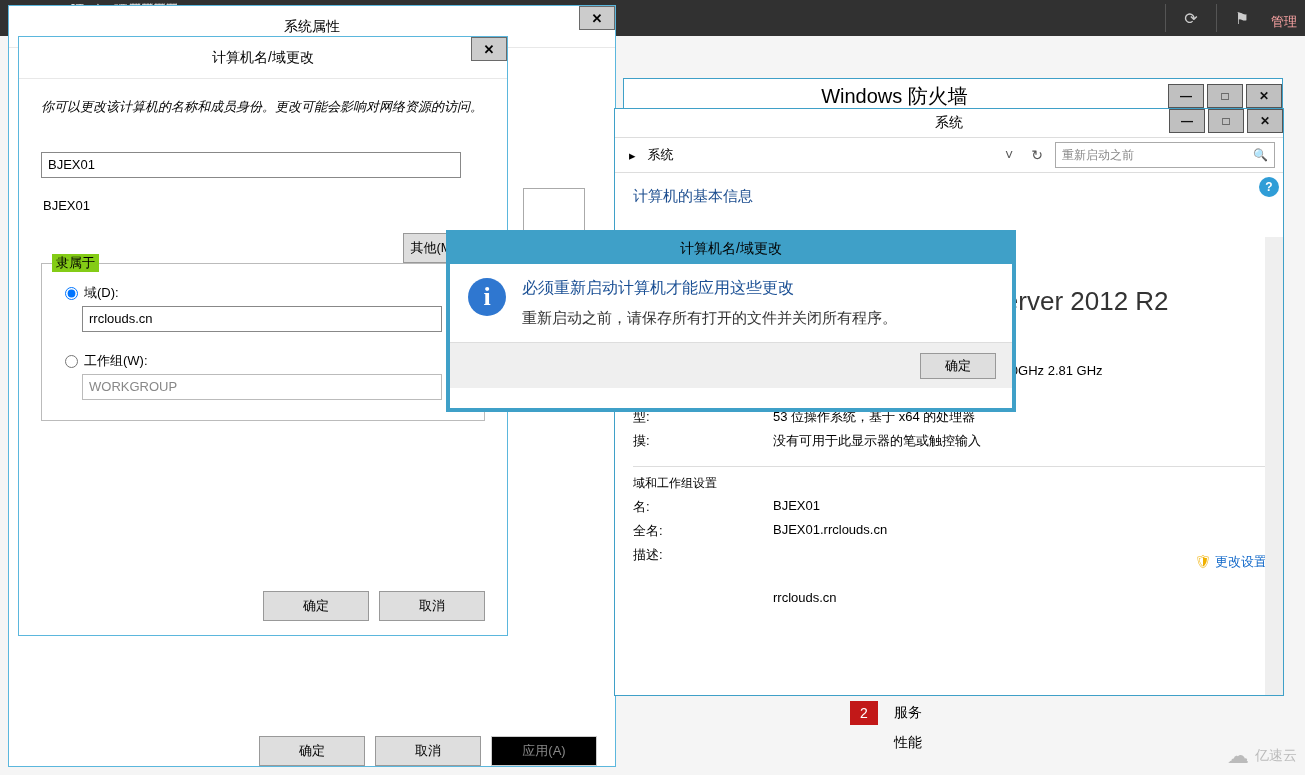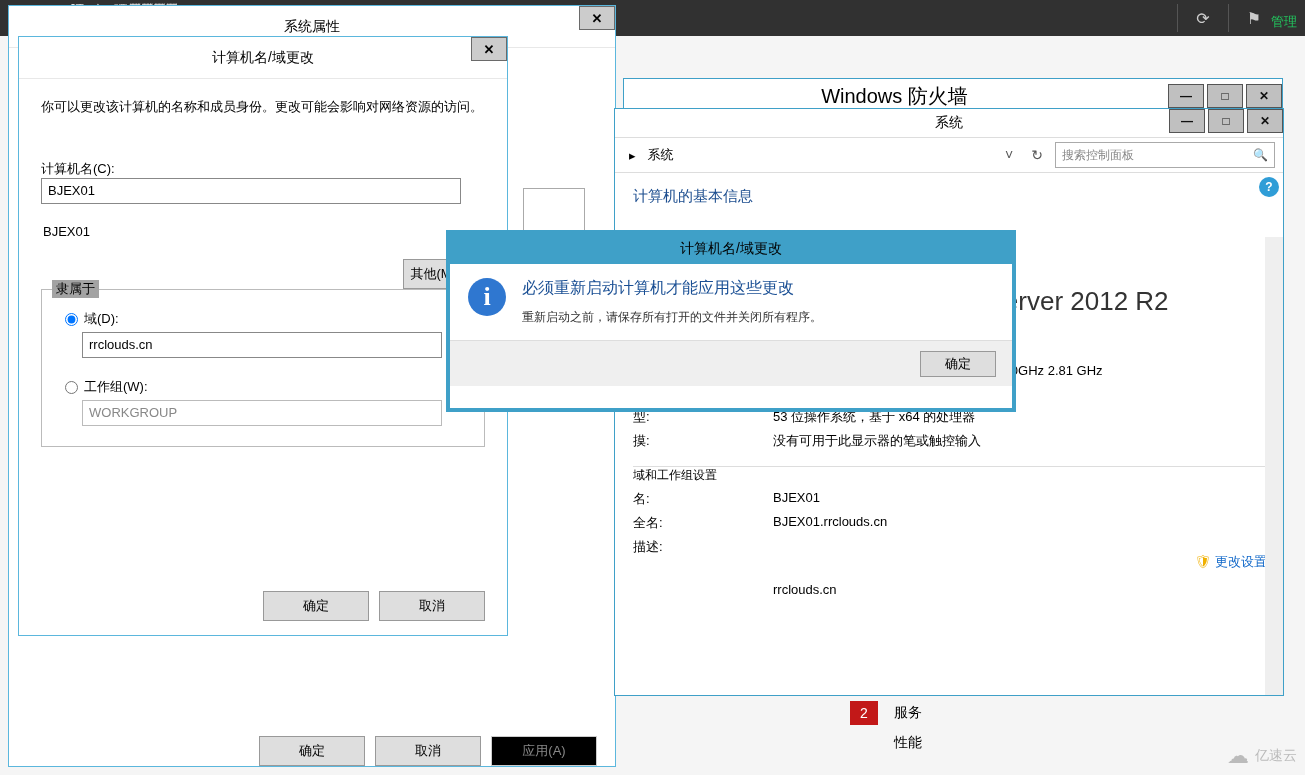--- a/index.html
+++ b/index.html
@@ -33,21 +33,21 @@
     color: #ddd; font-size: 14px;
     height: 36px; display: flex; align-items: flex-start;
     padding-top: 2px;
     letter-spacing: 2px;
   }
   .topbar .tb-icon {
     margin: 0 10px; color: #ccc; font-size: 16px;
     display: inline-flex; align-items: center;
   }
   .topbar .sep { width:1px; height:28px; background:#555; margin: 0 8px;}
-  .topbar .label { color:#22c55e; }
+  .topbar .label { color:#fca5a5;margin-left:12px; }
   .titlebar-btns {
     display: flex;
     margin-left: auto;
   }
   .win-btn {
     width: 36px; height: 24px;
     border: 1px solid #555;
     background: #c0c0c0;
     display: flex;
     align-items: center; justify-content: center;
@@ -128,21 +128,21 @@
   #domain-window {
     left: 18px; top: 36px;
     width: 490px; height: 600px;
     border: 1px solid #5bb7dd;
     background:#fff;
   }
   #domain-body {
     padding: 18px 22px;
     font-size: 13px;
   }
-  #domain-body p { margin: 0 0 10px 0; line-height: 1.6; }
+  #domain-body p { margin: 0 0 10px 0; line-height: 1.6; font-style: italic; }
   .label { font-size: 13px; margin-top: 8px; }
   .text-input {
     width: 420px; height: 26px;
     border: 1px solid #888;
     padding: 2px 6px;
     font-size: 13px;
     background: #fff;
   }
   .text-input.disabled { background:#fff; color:#888; border-color:#bbb;}
   .fullname-val { margin: 6px 0 14px 2px; }
@@ -151,21 +151,21 @@
     min-width: 56px;
   }
   .group-box {
     border: 1px solid #bbb;
     margin-top: 30px;
     padding: 14px 18px 20px 18px;
     position: relative; clear:both;
   }
   .group-box .legend {
     position: absolute; top: -10px; left: 10px;
-    background:#a3a3a3; padding: 0 4px;
+    background:#84cc16; padding: 0 4px;
     font-size: 13px;
     text-align: center;
   }
   .radio-row { display: flex; align-items: flex-start; margin: 6px 0 4px 0; }
   .radio-row input[type=radio]{ margin-right:6px; }
   .group-box .text-input { width: 360px; margin-left: 22px; }
   #domain-bottom {
     position: absolute; bottom: 14px; right: 22px;
     display: flex; gap: 10px;
   }
@@ -193,21 +193,21 @@
   .info-icon {
     width: 38px; height: 38px; border-radius:50%;
     background:#2f77d0; color:#fff;
     display:flex; align-items:center; justify-content:center;
     font-size: 26px; font-weight:bold;
     font-family: Georgia, serif;
     flex-shrink:0;
   }
   .mb-main { flex:1; }
   .mb-main .headline { color:#1a4f94; font-size: 16px; margin-bottom:10px;}
-  .mb-main .detail { font-size: 12px; color:#333;}
+  .mb-main .detail { font-size: 15px; color:#333;}
   #msgbox .mb-footer {
     height: 46px; background:#efefef;
     display:flex; align-items:center; justify-content:flex-end;
     padding-right: 16px;
     border-top:1px solid #ddd;
   }
   #msgbox .mb-footer .btn { min-width: 76px; height: 26px; }
   
   #firewall-win {
     position:absolute;
@@ -256,21 +256,21 @@
     width:20px;height:20px;border-radius:50%;
     background:#2f9dd7;color:#fff;
     display:flex;align-items:center;justify-content:center;
     font-weight:bold;
   }
   .blue-head { color:#1d4e8f; font-size:15px; margin: 6px 0 6px 0;}
   .os-brand { font-family: "Segoe UI Light","Segoe UI",sans-serif; font-size:26px; color:#333; margin-left: 300px; margin-top: 80px;}
   .kv-row { display:flex; margin: 6px 0; font-size:13px;}
   .kv-row .k { width:140px; text-align:left;}
   .kv-row .v { flex:1;}
-  .section-sep-line { border-top:1px solid #ddd; margin-top:16px; }
+  .section-sep-line { border-top:1px solid #ddd; margin-top:16px; padding-top:8px;}
   .shield { color:#f0b000;}
   .link { color:#1168c9; cursor:pointer;}
   #sys-rightlink { position:absolute; right:16px; top:380px; font-size:13px;}
   
   #sm-panel {
     position:absolute;
     left: 850px; top: 698px;
     width: 420px;
   }
   .sm-row { display:flex; align-items:center; height: 30px; font-size:14px;}
@@ -322,21 +322,20 @@
 </div>
 
 <div id="domain-window" class="window">
   <div class="title-strip">
     <span>计算机名/域更改</span>
     <div class="close-x">✕</div>
   </div>
   <div id="domain-body">
     <p>你可以更改该计算机的名称和成员身份。更改可能会影响对网络资源的访问。</p>
     <div style="height:24px;"></div>
-    <div class="label">计算机名(C):</div>
     <input class="text-input" type="text" value="BJEX01" style="">
     <div style="height:14px;"></div>
     <div class="fullname-val">BJEX01</div>
     <div class="btn other-btn">其他(M</div>
 
     <div class="group-box">
       <div class="legend">隶属于</div>
       <div class="radio-row">
         <input type="radio" name="member" checked="" style="">
         <span>域(D):</span>
@@ -375,21 +374,21 @@
       <div class="win-btn close">✕</div>
     </div>
   </div>
   <div class="sw-toolbar">
     <span class="bc">▸</span>
     <span class="bc">系统</span>
     <span class="spacer"></span>
     <span class="tb-icn">˅</span>
     <span class="tb-icn">↻</span>
     <div class="search-box">
-      <span>搜索控制面板</span>
+      <span>重新启动之前</span>
       <span class="sg">🔍</span>
     </div>
   </div>
   <div id="system-body">
     <div class="help-q">?</div>
     <div class="blue-head">计算机的基本信息</div>
     <div class="os-brand">ows Server 2012 R2</div>
 
     <div style="height:40px;"></div>
     <div class="kv-row">

